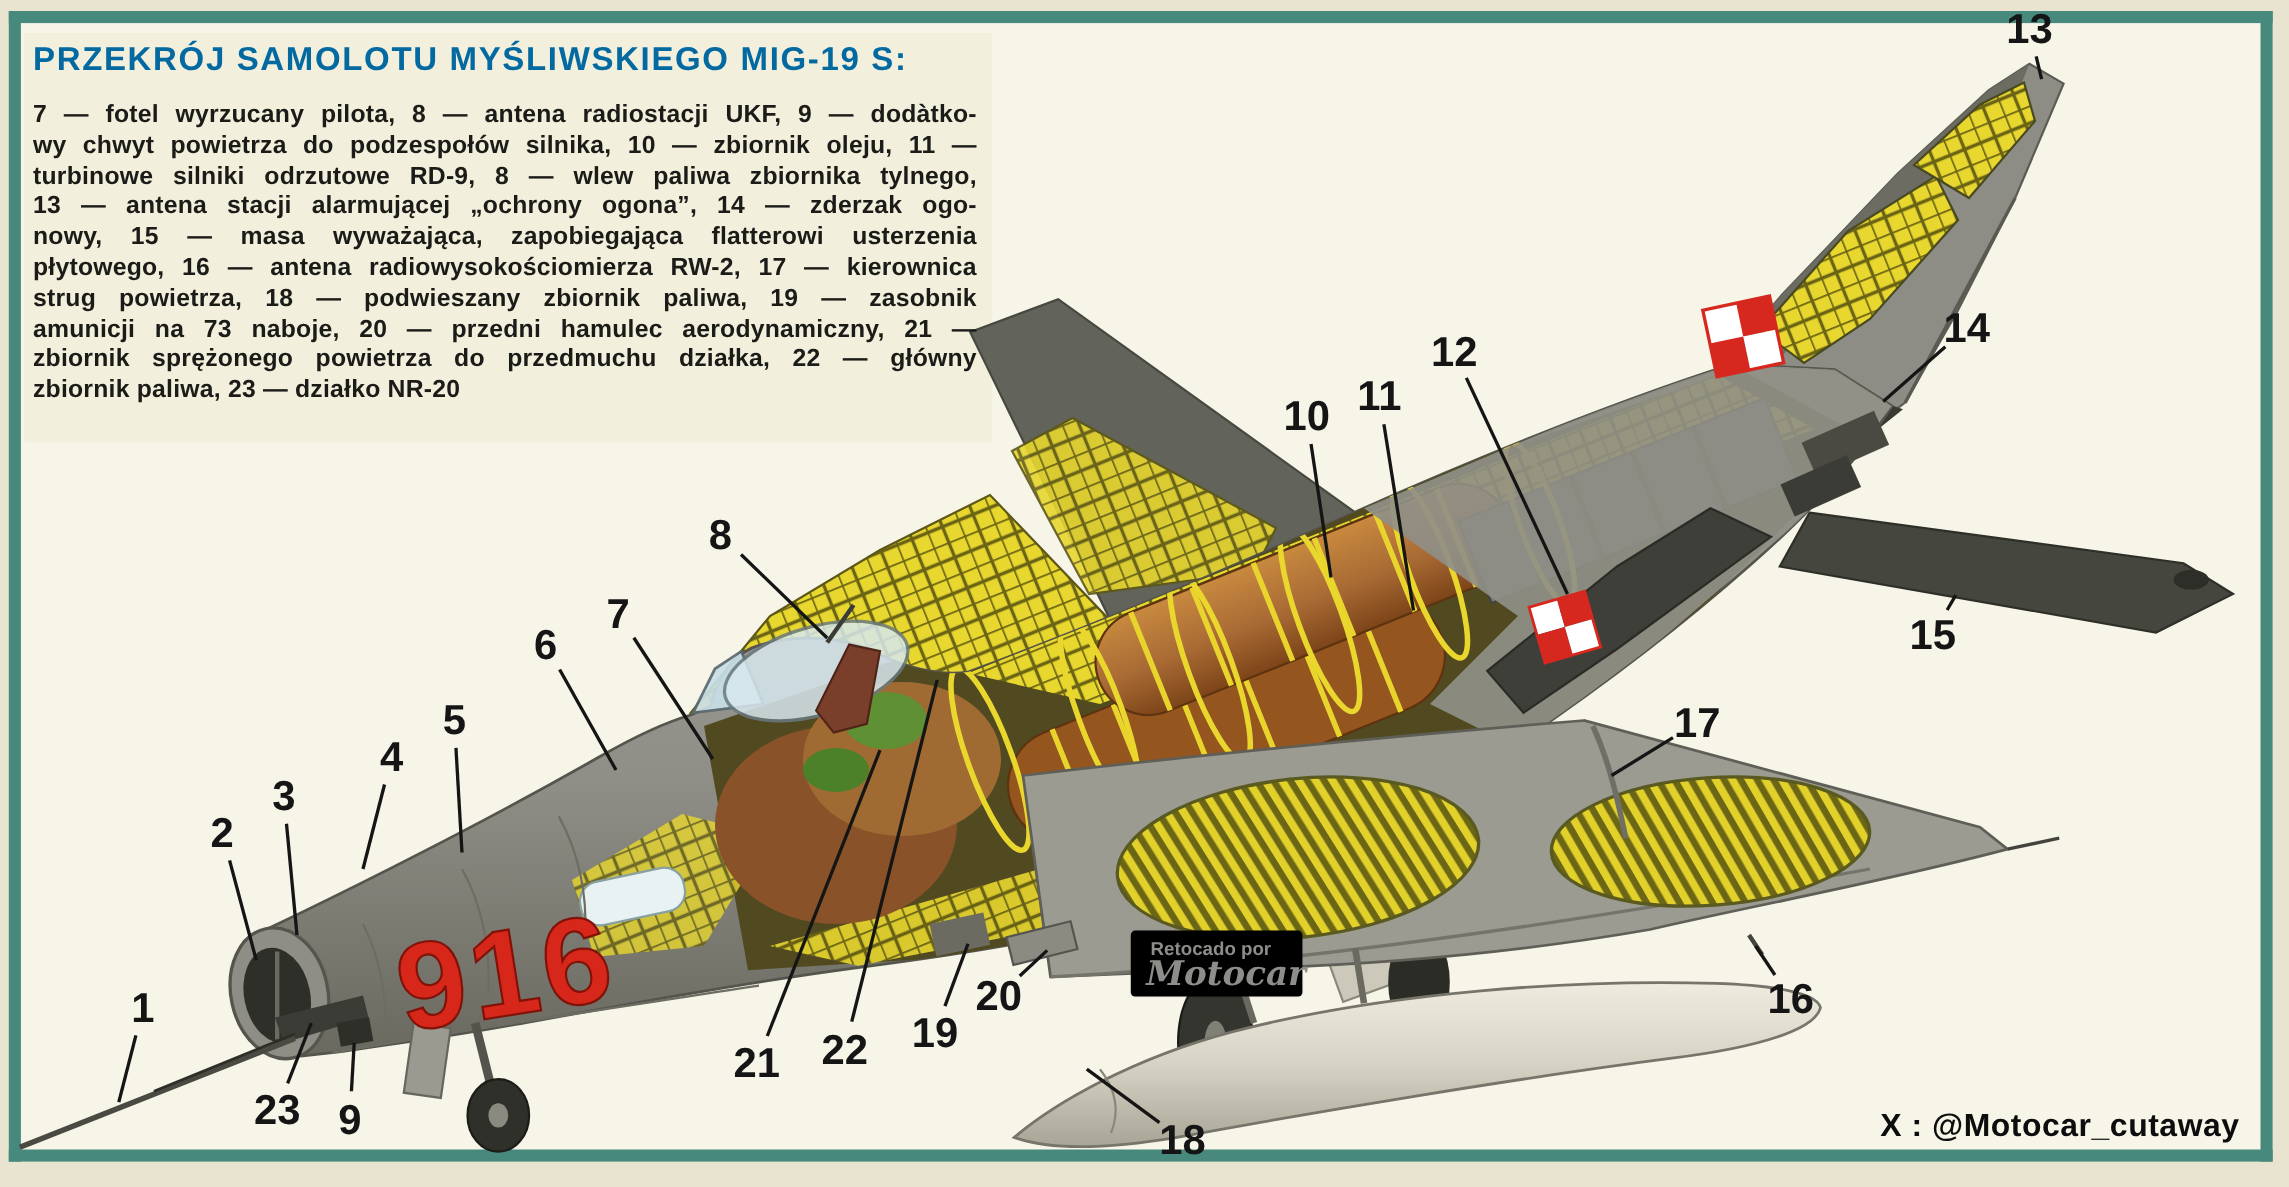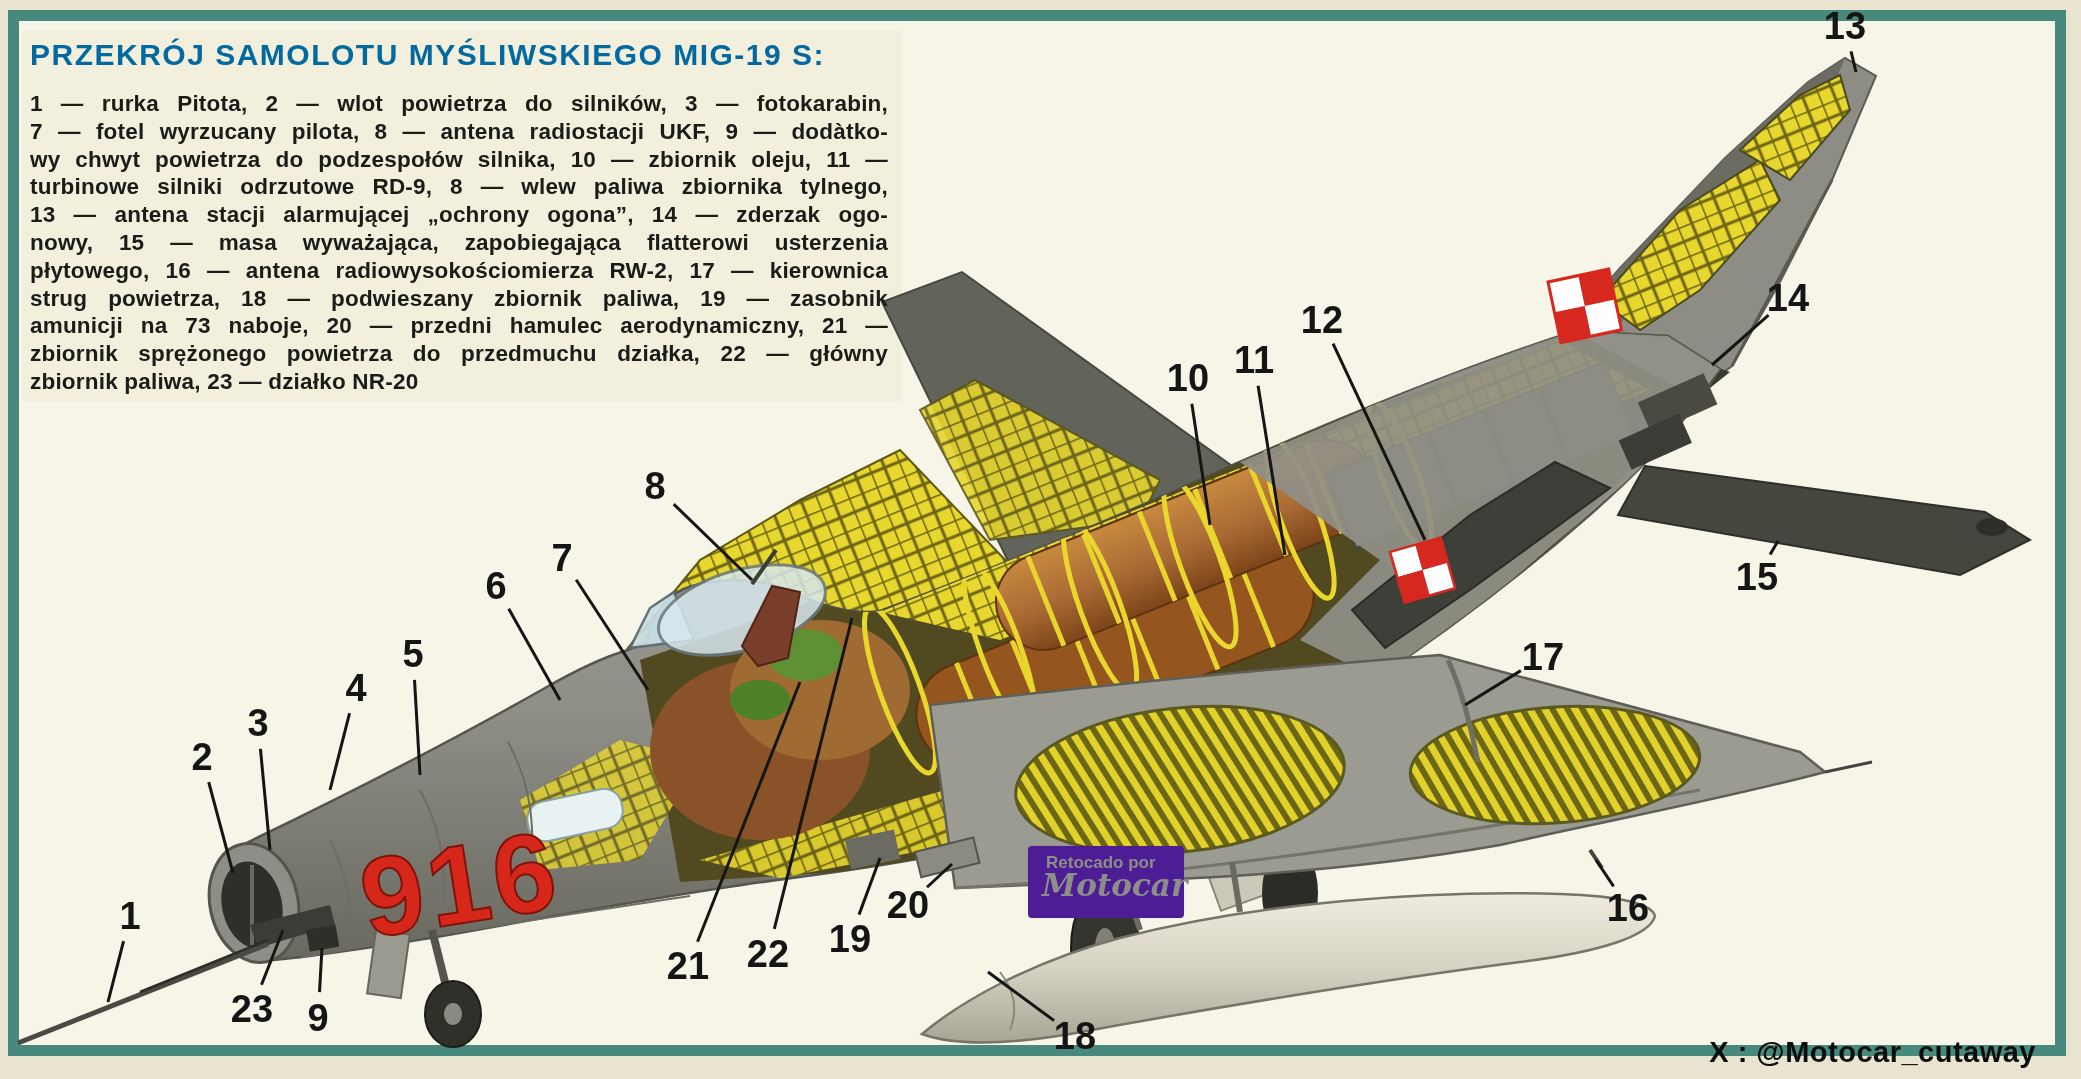--- a/index.html
+++ b/index.html
@@ -6,27 +6,27 @@
   body{width:2081px;height:1079px;position:relative;overflow:hidden;
        font-family:"Liberation Sans",sans-serif;background:#e9e4cf;}
   #stage{position:absolute;left:0;top:0;width:2081px;height:1079px;}
   svg{position:absolute;left:0;top:0;}
   .legend{position:absolute;left:30px;top:38px;width:858px;color:#1b1b18;z-index:5;}
   .legend-title{font-size:30px;font-weight:bold;letter-spacing:1.5px;color:#0369a1;
                 margin:0 0 18px 0;white-space:nowrap;}
   .legend-line{font-size:22.5px;font-weight:bold;line-height:27.8px;
                text-align:justify;text-align-last:justify;letter-spacing:.2px;}
   .legend-line.last{text-align-last:left;}
-  .wmbox{position:absolute;left:1028px;top:846px;width:156px;height:72px;background:#4c1d95;
+  .wmbox{position:absolute;left:1028px;top:846px;width:156px;height:60px;background:#000000;
          border-radius:4px;z-index:4;box-shadow:0 0 0 1px rgba(0,0,0,.03);}
   .wm1{font-size:17px;font-weight:bold;color:#8d8d89;margin:7px 0 0 18px;}
   .wm2{font-size:31px;color:#8d8d89;font-family:"DejaVu Serif",serif;font-style:italic;
        font-weight:bold;margin:0 0 0 14px;line-height:24px;}
   .attr{position:absolute;right:45px;top:1008px;font-size:29px;font-weight:bold;
-        color:#0d0d0d;z-index:6;letter-spacing:.5px;margin-top:28px;}
+        color:#0d0d0d;z-index:6;letter-spacing:.5px;}
 </style>
 </head>
 <body>
 
 <div id="stage">
 
 <svg width="2081" height="1079" viewBox="0 0 2081 1079">
   <defs>
     <pattern id="lat" patternUnits="userSpaceOnUse" width="30" height="30" patternTransform="rotate(-22)">
       <rect width="30" height="30" fill="#e8d72e"></rect>
@@ -259,21 +259,20 @@
         <line x1="774.3059262509447" y1="928.7762949962214" x2="852" y2="618" stroke="#151515" stroke-width="3"></line>
         <text x="768" y="967" text-anchor="middle" font-family="Liberation Sans, sans-serif" font-size="38" font-weight="bold" fill="#151515">22</text>
         <line x1="261.49748209079553" y1="984.7967391879727" x2="283" y2="930" stroke="#151515" stroke-width="3"></line>
         <text x="252" y="1022" text-anchor="middle" font-family="Liberation Sans, sans-serif" font-size="38" font-weight="bold" fill="#151515">23</text>
       </g>
 </svg>
 
 <div class="legend">
   <h1 class="legend-title">PRZEKRÓJ SAMOLOTU MYŚLIWSKIEGO MIG-19 S:</h1>
   <div id="legend-lines">
-        <div class="legend-line">1 — rurka Pitota, 2 — wlot powietrza do silników, 3 — fotokarabin,</div>
         <div class="legend-line">7 — fotel wyrzucany pilota, 8 — antena radiostacji UKF, 9 — dodàtko-</div>
         <div class="legend-line">wy chwyt powietrza do podzespołów silnika, 10 — zbiornik oleju, 11 —</div>
         <div class="legend-line">turbinowe silniki odrzutowe RD-9, 8 — wlew paliwa zbiornika tylnego,</div>
         <div class="legend-line">13 — antena stacji alarmującej „ochrony ogona”, 14 — zderzak ogo-</div>
         <div class="legend-line">nowy, 15 — masa wyważająca, zapobiegająca flatterowi usterzenia</div>
         <div class="legend-line">płytowego, 16 — antena radiowysokościomierza RW-2, 17 — kierownica</div>
         <div class="legend-line">strug powietrza, 18 — podwieszany zbiornik paliwa, 19 — zasobnik</div>
         <div class="legend-line">amunicji na 73 naboje, 20 — przedni hamulec aerodynamiczny, 21 —</div>
         <div class="legend-line">zbiornik sprężonego powietrza do przedmuchu działka, 22 — główny</div>
         <div class="legend-line last">zbiornik paliwa, 23 — działko NR-20</div>

